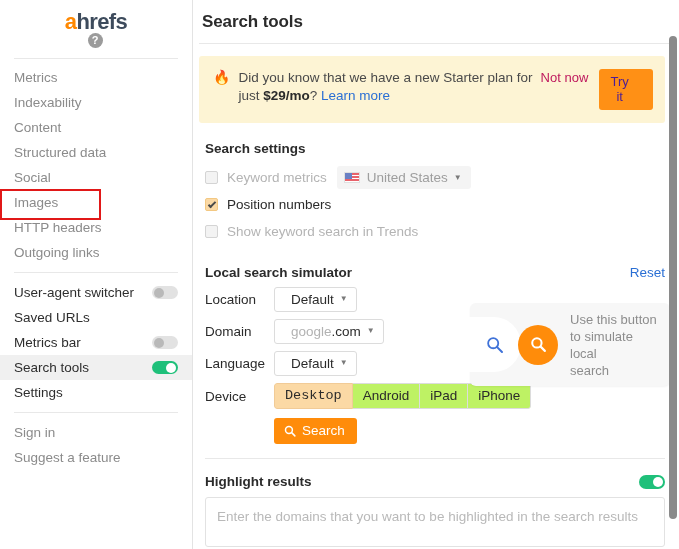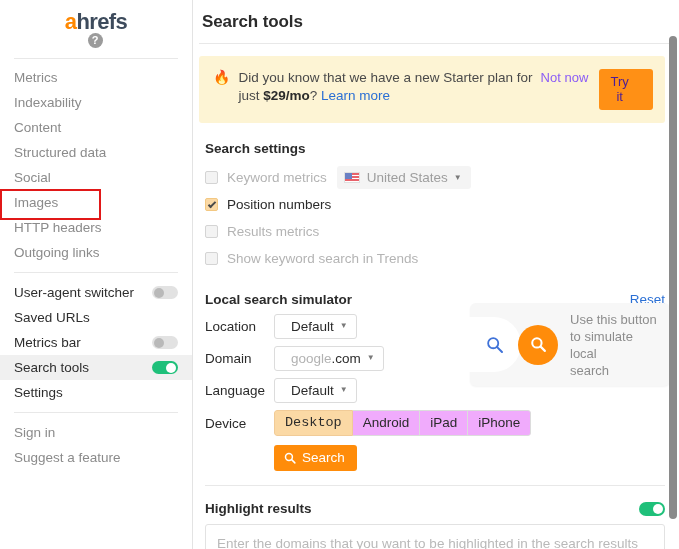--- a/index.html
+++ b/index.html
@@ -96,21 +96,21 @@
     min-height: 57px;
   }
   .banner-fire { font-size: 14px; line-height: 17px; margin-right: 8px; flex: 0 0 auto; }
   .banner-text {
     flex: 1 1 auto;
     font-size: 13.5px; color: #4a4a4a; line-height: 18px;
     max-width: 300px;
   }
   .banner-text b { color: #2b2b2b; font-weight: bold; }
   .banner-text a { color: #2a6fd4; text-decoration: none; }
-  .not-now { font-size: 13px; color: #8b5cf6; margin: 1px 11px 0 6px; cursor: pointer; white-space: nowrap; }
+  .not-now { font-size: 13px; color: #be185d; margin: 1px 11px 0 6px; cursor: pointer; white-space: nowrap; }
   .try-it {
     background: #ff9015; color: #4c1d95; border: none; border-radius: 3px;
     font-size: 13px; padding: 5px 24px 6px 11px; cursor: pointer;
     font-family: "Liberation Sans", sans-serif;
     text-align: center;
   }
 
   
   .sec-title { font-size: 13.5px; font-weight: bold; color: #2b2b2b; margin: 18px 0 8px 6px; }
   .sec-title-row { display:flex; align-items:baseline; justify-content:space-between; margin: 20px 8px 7px 6px; }
@@ -163,21 +163,21 @@
     border: 1px solid #dcdcdc; border-radius: 3px; background: #fff;
     font-size: 13.5px; color: #2b2b2b; padding: 3px 8px 4px 16px;
     display: inline-flex; align-items: center; cursor: pointer;
     min-height: 25px;
   }
   .sel .muted { color: #b2b2b2; }
 
   .seg { display: inline-flex; border-radius: 3px; overflow: hidden; }
   .seg .opt {
     border: 1px solid #dcdcdc; border-left: none;
-    background: #f0abfc; font-size: 13.5px; color: #2b2b2b;
+    background: #bef264; font-size: 13.5px; color: #2b2b2b;
     padding: 4px 10px 5px 10px; cursor: pointer; white-space: nowrap;
   }
   .seg .opt:first-child { border-left: 1px solid #dcdcdc; border-radius: 3px 0 0 3px; }
   .seg .opt:last-child { border-radius: 0 3px 3px 0; }
   .seg .opt.sel-on { background: #fbd9a5; border-color: #f1cb97; font-family: Liberation Mono, monospace; }
 
   .search-btn {
     background: #ff8c0a; color: #fff; border: none; border-radius: 3px;
     font-size: 13.5px; padding: 5px 12px 6px 10px; cursor: pointer;
     display: inline-flex; align-items: center; gap: 6px;
@@ -343,24 +343,20 @@
         </span>
       </div>
 
       <div class="cb-row">
         <span class="cb checked">
             <span class="tick"></span>
           </span>
         <span class="cb-label on">Position numbers</span>
       </div>
 
-      <div class="cb-row">
-        <span class="cb"></span>
-        <span class="cb-label">Results metrics</span>
-      </div>
 
       <div class="cb-row">
         <span class="cb"></span>
         <span class="cb-label">Show keyword search in Trends</span>
       </div>
 
       <div class="sec-title-row">
         <div class="sec-title">Local search simulator</div>
         <a class="reset-link" href="#">Reset</a>
       </div>

